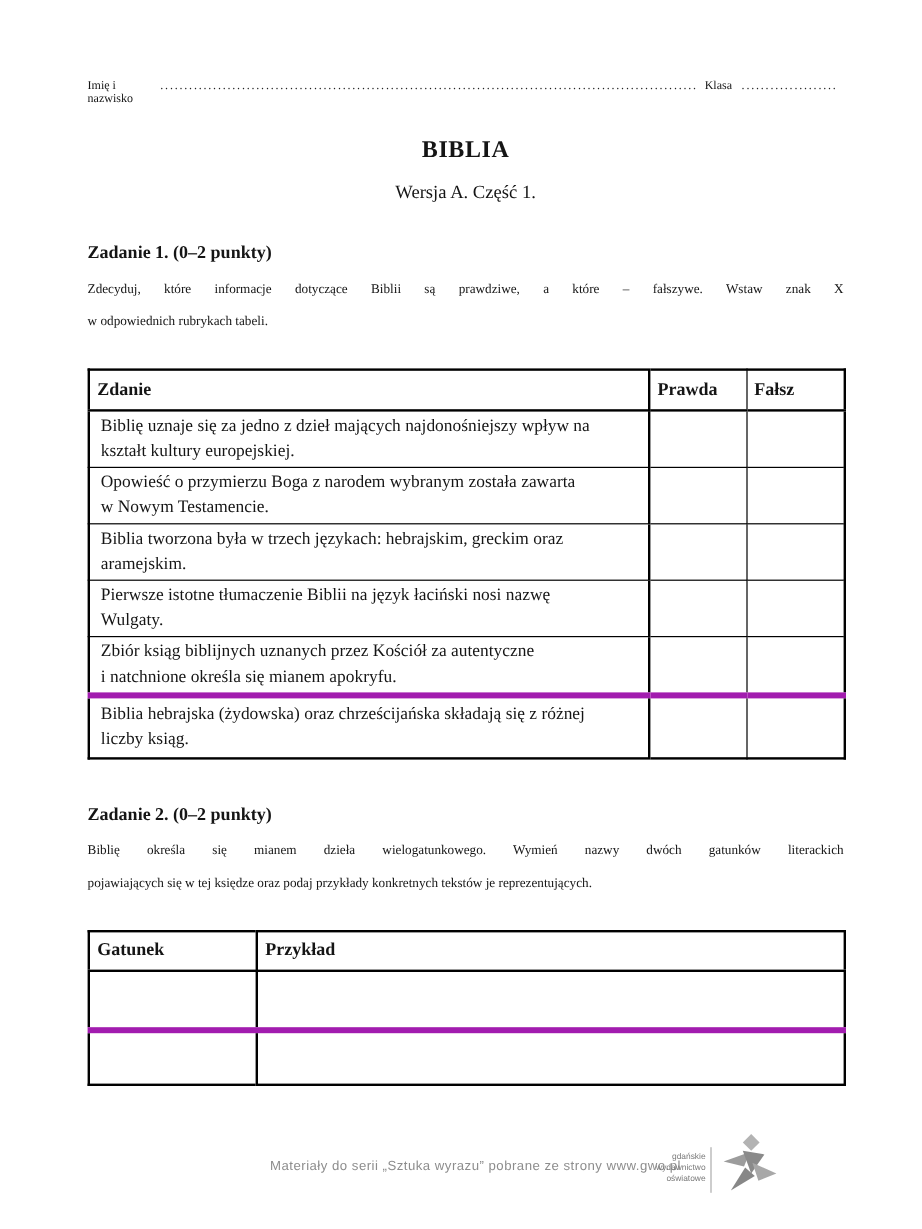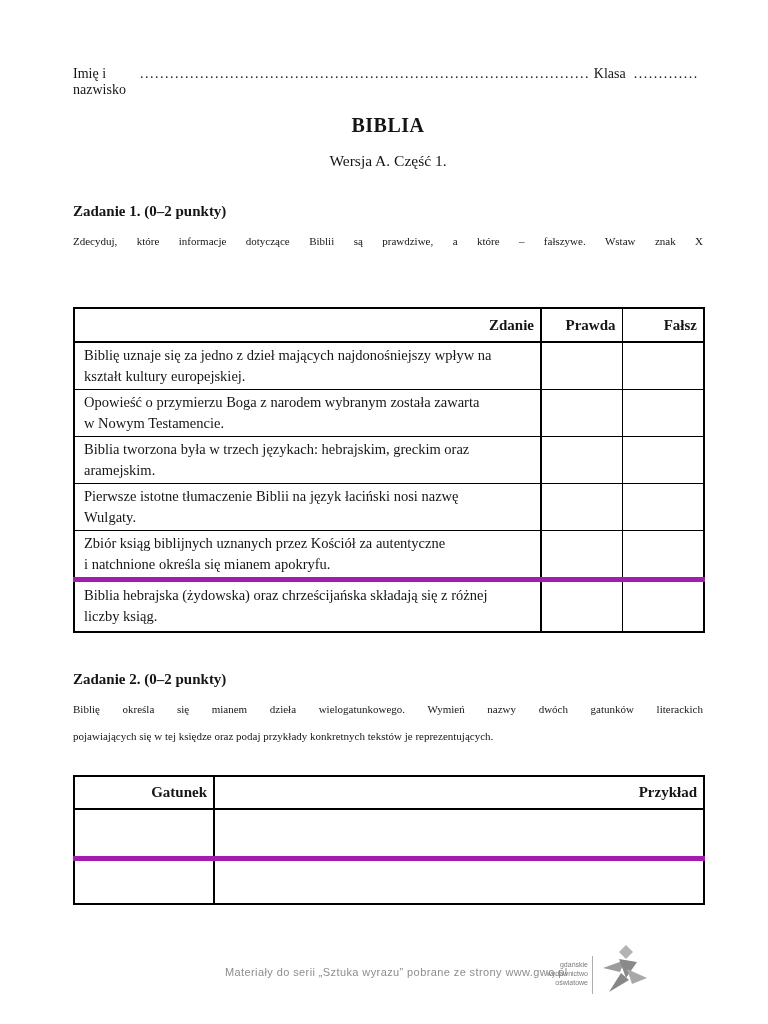--- a/index.html
+++ b/index.html
@@ -2,21 +2,21 @@
 <html><head>
 <meta charset="utf-8">
 <style>
   html, body { margin:0; padding:0; background:#ffffff; }
   body {
     width:768px; height:1024px; position:relative; overflow:hidden;
     font-family:"Liberation Serif","DejaVu Serif",serif; color:#151515;
   }
   
   .name-row{ position:absolute; left:73px; top:66px; width:624px;
-    display:flex; align-items:baseline; font-size:14px; }
+    display:flex; align-items:baseline; font-size:10px; }
   .dots{ overflow:hidden; white-space:nowrap; letter-spacing:1.5px; color:#222; }
   .dots-long{ flex:1 1 auto; margin:0 6px 0 8px; min-width:0; }
   .dots-short{ width:96px; margin-left:8px; }
 
   .title{ position:absolute; left:73px; top:114px; width:630px; text-align:center;
     font-size:20px; font-weight:bold; letter-spacing:0.5px; }
   .subtitle{ position:absolute; left:73px; top:152px; width:630px; text-align:center;
     font-size:15.5px; }
 
   .task-heading{ position:absolute; left:73px; font-size:15px; font-weight:bold; }
@@ -28,21 +28,21 @@
   .task2-intro{ top:696px; }
   .jline{ display:block; text-align:justify; text-align-last:justify; }
   .nline{ display:block; }
 
   table{ position:absolute; left:73px; width:630px; border-collapse:collapse;
     border:2px solid #000; table-layout:fixed; }
   .t1{ top:307px; }
   .t2{ top:775px; }
   th, td{ border:1px solid #000; padding:2px 9px; font-size:14.5px;
     line-height:21px; vertical-align:middle; box-sizing:border-box; }
-  th{ font-size:15px; text-align:right; padding:4px 6px; }
+  th{ font-size:15px; text-align:left; padding:4px 6px; }
   .t1 th, .t2 th{ border-bottom-width:2px; }
   .t1 th:first-child, .t1 td:first-child{ border-right-width:2px; }
   .t2 th:first-child, .t2 td:first-child{ border-right-width:2px; }
   .t1 col.c-zdanie{ width:467px; } .t1 col.c-prawda{ width:81px; } .t1 col.c-falsz{ width:82px; }
   .t2 col.c-gatunek{ width:140px; } .t2 col.c-przyklad{ width:490px; }
   .t1 tr{ height:46px; } .t1 tr.hdr{ height:34px; } .t1 tr.last{ height:52px; }
   .t2 tr.hdr{ height:33px; } .t2 tr.b1{ height:49px; } .t2 tr.b2{ height:46px; }
   tr.thick-top td{ border-top:5px solid #a21caf; }
   .stmt span{ display:block; }
 
@@ -63,20 +63,21 @@
   <span>Klasa</span>
   <span class="dots dots-short">........................................</span>
 </div>
 
 <div class="title">BIBLIA</div>
 <div class="subtitle">Wersja A. Część 1.</div>
 
 <div class="task-heading task1-heading">Zadanie 1. (0–2 punkty)</div>
 <div class="intro task1-intro">
   <span class="jline">Zdecyduj, które informacje dotyczące Biblii są prawdziwe, a które – fałszywe. Wstaw znak X</span>
+  <span class="nline">w odpowiednich rubrykach tabeli.</span>
 </div>
 
 <table class="t1">
   <colgroup>
       <col class="c-zdanie">
       <col class="c-prawda">
       <col class="c-falsz">
     </colgroup>
   <tbody>
     <tr class="hdr">

